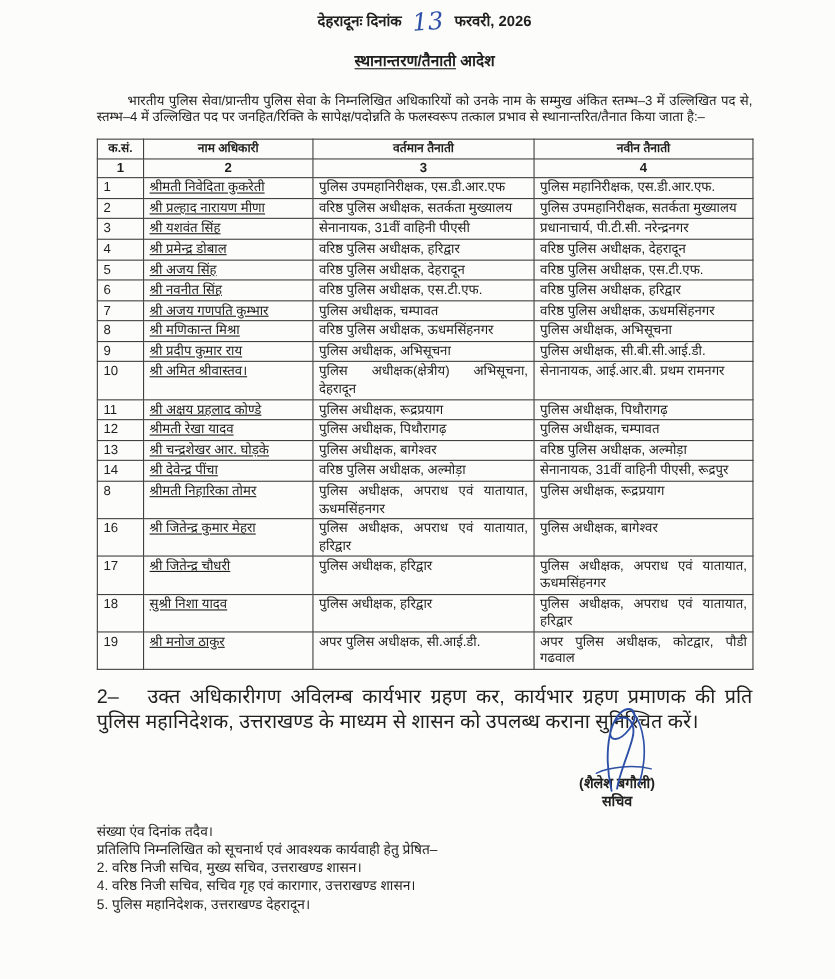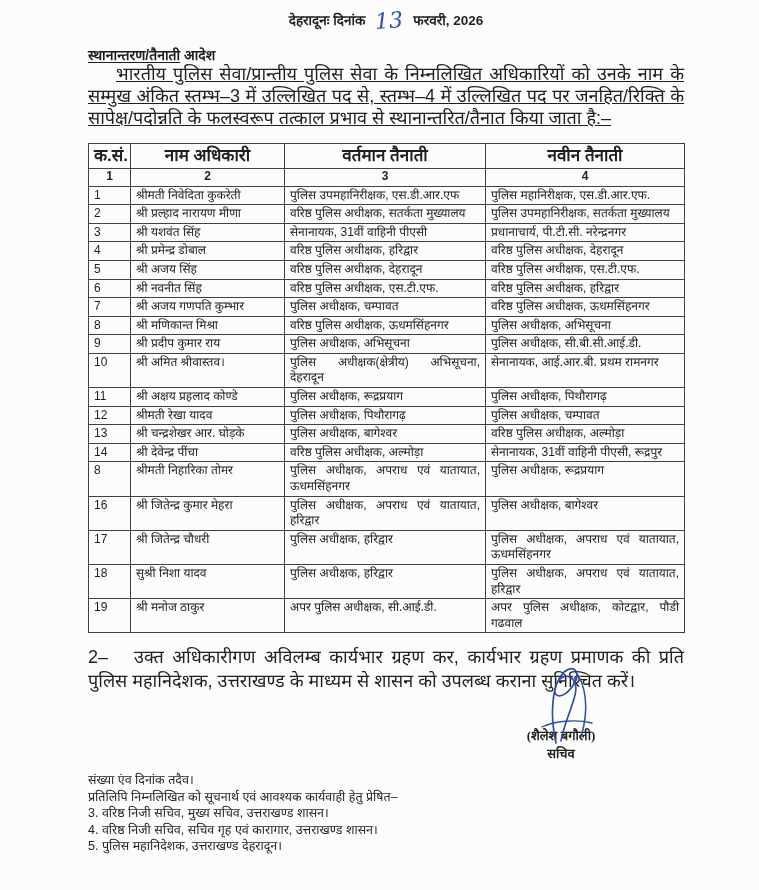--- a/index.html
+++ b/index.html
@@ -10,45 +10,45 @@
     color:#1f1f1f;
     overflow:hidden;
   }
   .page { position:relative; width:759px; height:890px; padding:6px 75px 0 88px; }
   .date-line { text-align:center; font-size:13.5px; font-weight:bold; margin-top:2px; }
   .handwritten {
     display:inline-block; color:#2d4fa6; font-size:22px; font-weight:normal;
     font-family:"DejaVu Serif",serif; font-style:italic;
     transform:rotate(-4deg); margin:0 10px; vertical-align:-3px;
   }
-  .doc-title { font-size:14px; font-weight:bold; margin-top:12px; }
+  .doc-title { text-align:center; font-size:14px; font-weight:bold; margin-top:12px; }
   .doc-title .u { text-decoration:underline; text-underline-offset:2px; }
   .intro {
-    font-size:18px; line-height:1.22; text-align:justify;
-    text-indent:28px; margin-top:0; font-weight:500;text-decoration:underline;
+    font-size:12px; line-height:1.22; text-align:justify;
+    text-indent:28px; margin-top:20px; font-weight:500;
   }
   table.transfer {
     width:596px; border-collapse:collapse; table-layout:fixed;
     margin-top:13px; font-size:12px; line-height:1.3;
   }
   table.transfer col.c1{width:42px;} table.transfer col.c2{width:154px;}
   table.transfer col.c3{width:201px;} table.transfer col.c4{width:199px;}
   table.transfer th, table.transfer td {
     border:1px solid #414141; padding:1px 5px; vertical-align:top;
   }
-  table.transfer th { font-weight:bold; text-align:center; font-size:17px;margin-left:38px; }
+  table.transfer th { font-weight:bold; text-align:center; font-size:11px;margin-left:38px; }
   tr.colnums td { text-align:center; font-weight:bold; padding:0 4px 1px; }
   td.sn { padding-left:8px; }
-  td.nm { padding-left:13px; }
+  td.nm { padding-left:13px;text-decoration:underline; }
   td.cur, td.nw { text-align:justify; }
   .para2 { margin-top:13px; font-size:18px; line-height:1.3; text-align:justify; font-weight:500; }
   .para2 .num { margin-right:26px; }
   .sig-block {
     position:relative; width:150px; margin:34px 48px 0 auto;
-    text-align:center; font-size:13px; font-weight:bold; line-height:1.35;font-family:Liberation Serif, serif;
+    text-align:center; font-size:13px; font-weight:bold; line-height:1.35;
   }
   .sig-scribble { position:absolute; top:-62px; left:34px; pointer-events:none; }
   .footer { margin-top:10px; font-size:12.5px; line-height:1.32; font-weight:500; }
   .footer .numline { margin-bottom:0; }
   .footer ol { list-style:none; }
 </style>
 </head>
 <body>
 
 <div class="page">
@@ -214,19 +214,19 @@
       <path d="M22 62 C34 56 56 54 72 58" stroke="#2d4fa6" stroke-width="1.3" fill="none" stroke-linecap="round"></path>
     </svg>
     <div>(शैलेश बगौली)</div>
     <div>सचिव</div>
   </div>
 
   <div class="footer">
     <div class="numline">संख्या एंव दिनांक तदैव।</div>
     <div>प्रतिलिपि निम्नलिखित को सूचनार्थ एवं आवश्यक कार्यवाही हेतु प्रेषित–</div>
     <ol id="recipients-list">
-        <li>3. वरिष्ठ निजी सचिव, मुख्य सचिव, उत्तराखण्ड शासन।</li>
+        <li>2. वरिष्ठ निजी सचिव, मुख्य सचिव, उत्तराखण्ड शासन।</li>
         <li>4. वरिष्ठ निजी सचिव, सचिव गृह एवं कारागार, उत्तराखण्ड शासन।</li>
         <li>5. पुलिस महानिदेशक, उत्तराखण्ड देहरादून।</li>
       </ol>
   </div>
 
 </div>
 
 </body></html>

